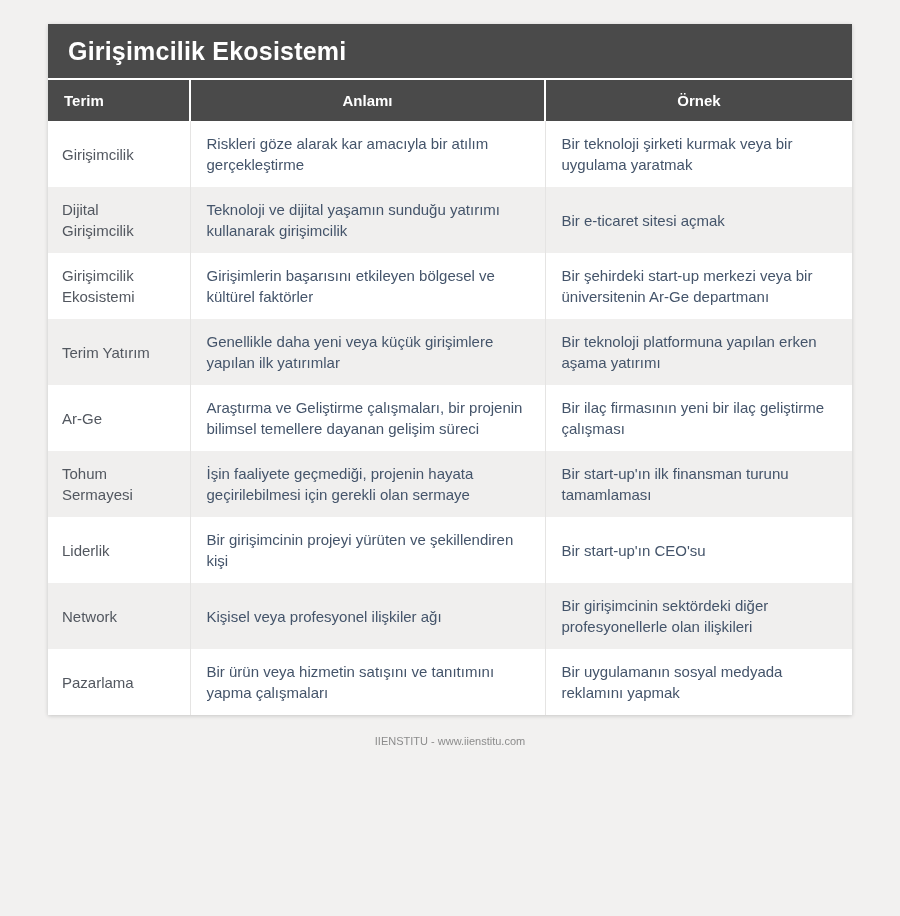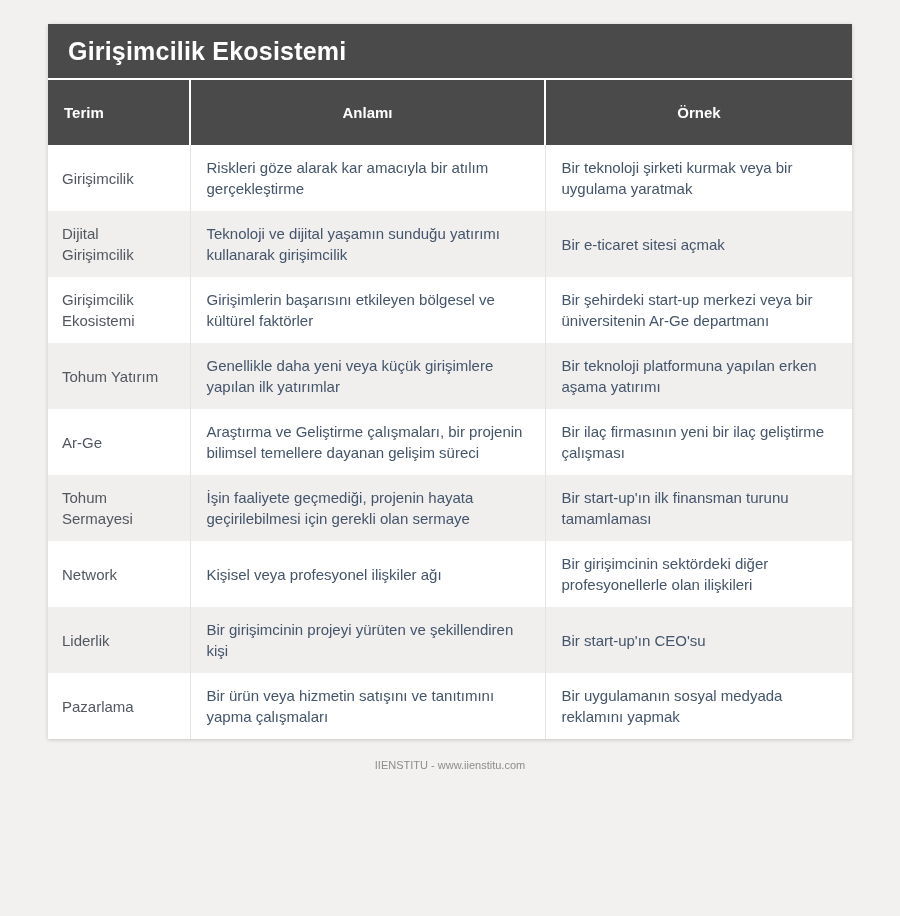--- a/index.html
+++ b/index.html
@@ -34,21 +34,21 @@
   }
   col.col-term   { width: 142px; }
   col.col-mean   { width: 355px; }
   col.col-examp  { width: 307px; }
   thead th {
     background: #4a4a4a;
     color: #ffffff;
     font-size: 15px;
     font-weight: bold;
     text-align: left;
-    padding: 24px 16px;
+    padding: 12px 16px;
   }
   thead th + th { border-left: 2px solid #ffffff; text-align: center; }
   tbody td {
     font-size: 15px;
     line-height: 21px;
     padding: 12px 16px;
     vertical-align: middle;
     color: #44546a;
     word-wrap: break-word;
   }
@@ -95,48 +95,48 @@
     <td class="example-cell">Bir e-ticaret sitesi açmak</td>
   </tr>
 
   <tr>
     <td class="term-cell">Girişimcilik Ekosistemi</td>
     <td class="meaning-cell">Girişimlerin başarısını etkileyen bölgesel ve kültürel faktörler</td>
     <td class="example-cell">Bir şehirdeki start-up merkezi veya bir üniversitenin Ar-Ge departmanı</td>
   </tr>
 
   <tr>
-    <td class="term-cell">Tohum Yatırım</td>
+    <td class="term-cell">Terim Yatırım</td>
     <td class="meaning-cell">Genellikle daha yeni veya küçük girişimlere yapılan ilk yatırımlar</td>
     <td class="example-cell">Bir teknoloji platformuna yapılan erken aşama yatırımı</td>
   </tr>
 
   <tr>
     <td class="term-cell">Ar-Ge</td>
     <td class="meaning-cell">Araştırma ve Geliştirme çalışmaları, bir projenin bilimsel temellere dayanan gelişim süreci</td>
     <td class="example-cell">Bir ilaç firmasının yeni bir ilaç geliştirme çalışması</td>
   </tr>
 
   <tr>
     <td class="term-cell">Tohum Sermayesi</td>
     <td class="meaning-cell">İşin faaliyete geçmediği, projenin hayata geçirilebilmesi için gerekli olan sermaye</td>
     <td class="example-cell">Bir start-up'ın ilk finansman turunu tamamlaması</td>
   </tr>
 
 
   <tr>
+    <td class="term-cell">Liderlik</td>
+    <td class="meaning-cell">Bir girişimcinin projeyi yürüten ve şekillendiren kişi</td>
+    <td class="example-cell">Bir start-up'ın CEO'su</td>
+  </tr>
+
+  <tr>
     <td class="term-cell">Network</td>
     <td class="meaning-cell">Kişisel veya profesyonel ilişkiler ağı</td>
     <td class="example-cell">Bir girişimcinin sektördeki diğer profesyonellerle olan ilişkileri</td>
-  </tr>
-
-  <tr>
-    <td class="term-cell">Liderlik</td>
-    <td class="meaning-cell">Bir girişimcinin projeyi yürüten ve şekillendiren kişi</td>
-    <td class="example-cell">Bir start-up'ın CEO'su</td>
   </tr>
 
   <tr>
     <td class="term-cell">Pazarlama</td>
     <td class="meaning-cell">Bir ürün veya hizmetin satışını ve tanıtımını yapma çalışmaları</td>
     <td class="example-cell">Bir uygulamanın sosyal medyada reklamını yapmak</td>
   </tr>
 </tbody>
   </table>
 </div>

